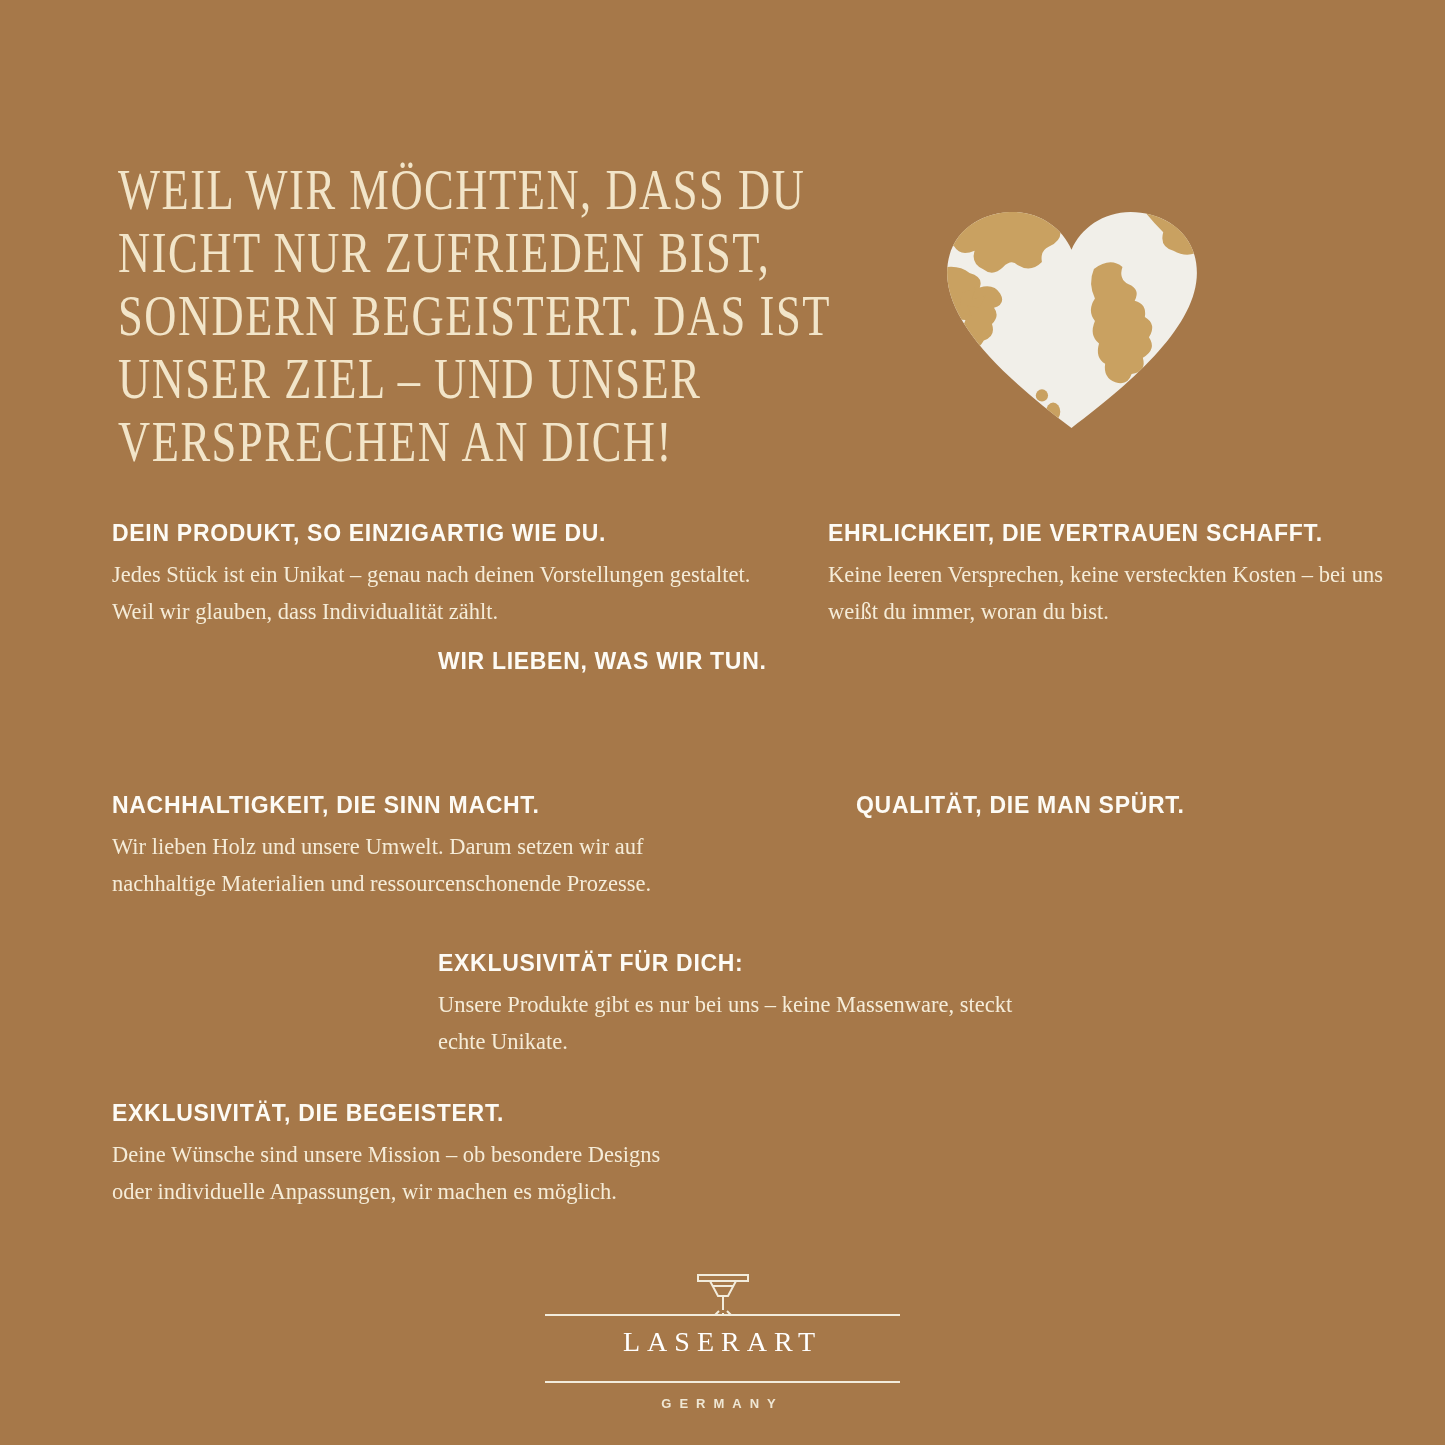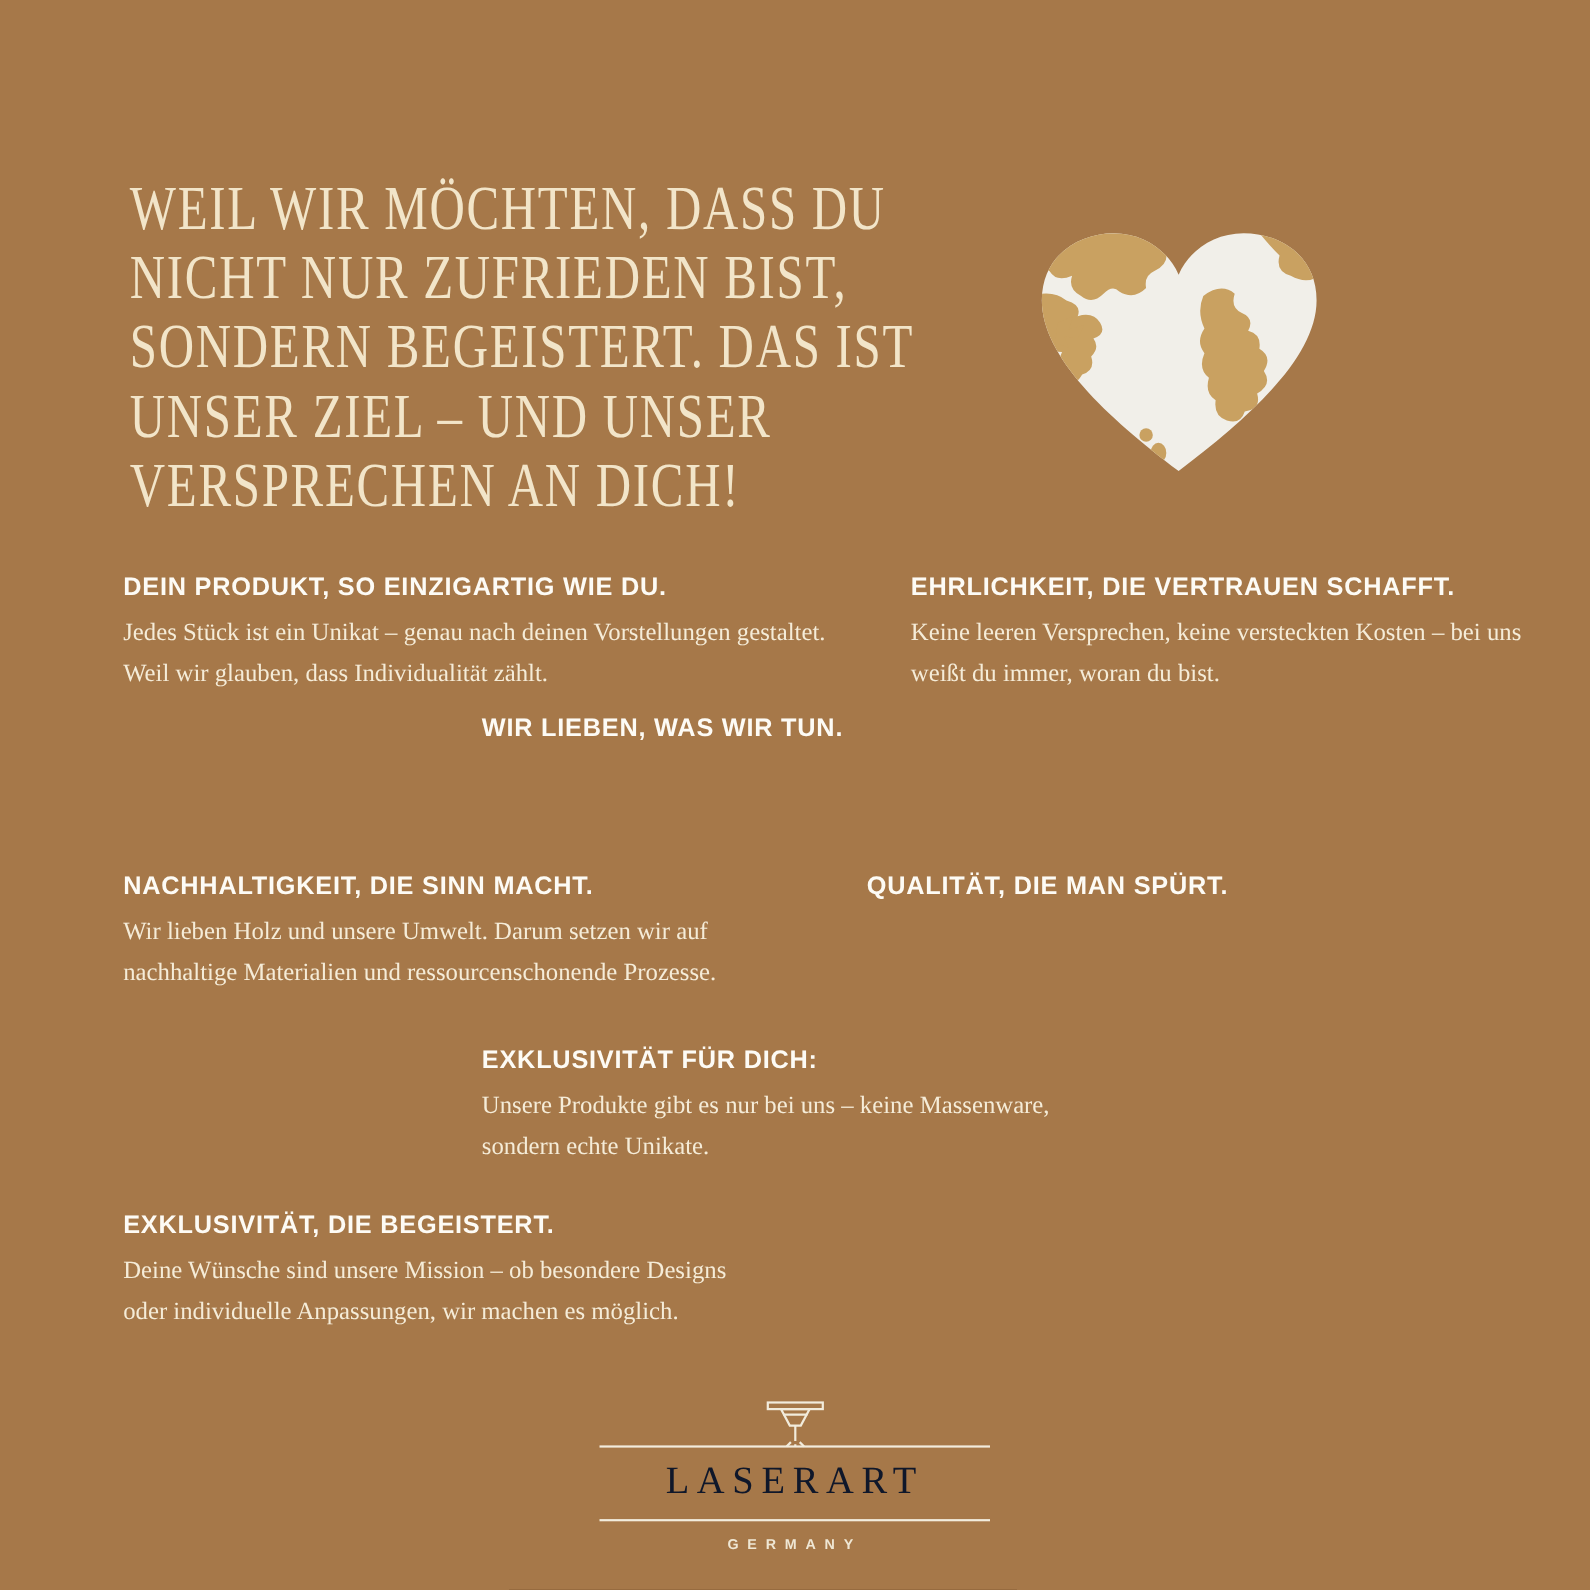--- a/index.html
+++ b/index.html
@@ -27,33 +27,33 @@
     margin:0 0 9px 0;
   }
   .sec .bod{
     font-family:"Liberation Serif",serif;
     font-size:22.5px;line-height:37px;color:#F5ECD8;margin:0;
   }
   .sec-1{left:112px;top:520px;width:640px;}
   .sec-2{left:828px;top:520px;width:560px;}
   .sec-3{left:438px;top:648px;width:575px;}
   .sec-4{left:112px;top:792px;width:560px;}
-  .sec-5{left:788px;top:792px;width:585px;}
+  .sec-5{left:856px;top:792px;width:585px;}
   .sec-6{left:438px;top:950px;width:585px;}
   .sec-7{left:112px;top:1100px;width:555px;}
   .sec-8{left:828px;top:1100px;width:545px;}
   
   .rule{position:absolute;height:2px;background:#F2ECDC;left:545px;width:355px;}
   .rule-top{top:1314px;}
   .rule-bottom{top:1381px;}
   .laser-icon{position:absolute;left:694px;top:1272px;width:58px;height:48px;}
   .wordmark{
     position:absolute;left:0;right:0;top:1326px;text-align:center;
-    font-family:"Liberation Serif",serif;font-size:35px;
-    letter-spacing:7px;color:#0f172a;
+    font-family:"Liberation Serif",serif;font-size:28px;
+    letter-spacing:7px;color:#ffffff;
   }
   .country{
     position:absolute;left:0;right:0;top:1396px;text-align:center;
     font-family:"Liberation Sans",sans-serif;font-size:13px;font-weight:700;
     letter-spacing:8px;color:#EFE7D4;
   }
 </style>
 </head>
 <body>
 
@@ -112,21 +112,21 @@
     <div class="ttl">NACHHALTIGKEIT, DIE SINN MACHT.</div>
     <p class="bod">Wir lieben Holz und unsere Umwelt. Darum setzen wir auf nachhaltige Materialien und ressourcenschonende Prozesse.</p>
   </div>
 
   <div class="sec sec-5">
     <div class="ttl">QUALITÄT, DIE MAN SPÜRT.</div>
   </div>
 
   <div class="sec sec-6">
     <div class="ttl">EXKLUSIVITÄT FÜR DICH:</div>
-    <p class="bod">Unsere Produkte gibt es nur bei uns – keine Massenware, sondern echte Unikate.</p>
+    <p class="bod">Unsere Produkte gibt es nur bei uns – keine Massenware, steckt echte Unikate.</p>
   </div>
 
   <div class="sec sec-7">
     <div class="ttl">EXKLUSIVITÄT, DIE BEGEISTERT.</div>
     <p class="bod">Deine Wünsche sind unsere Mission – ob besondere Designs oder individuelle Anpassungen, wir machen es möglich.</p>
   </div>
 
 
   <div class="rule rule-top"></div>
 

